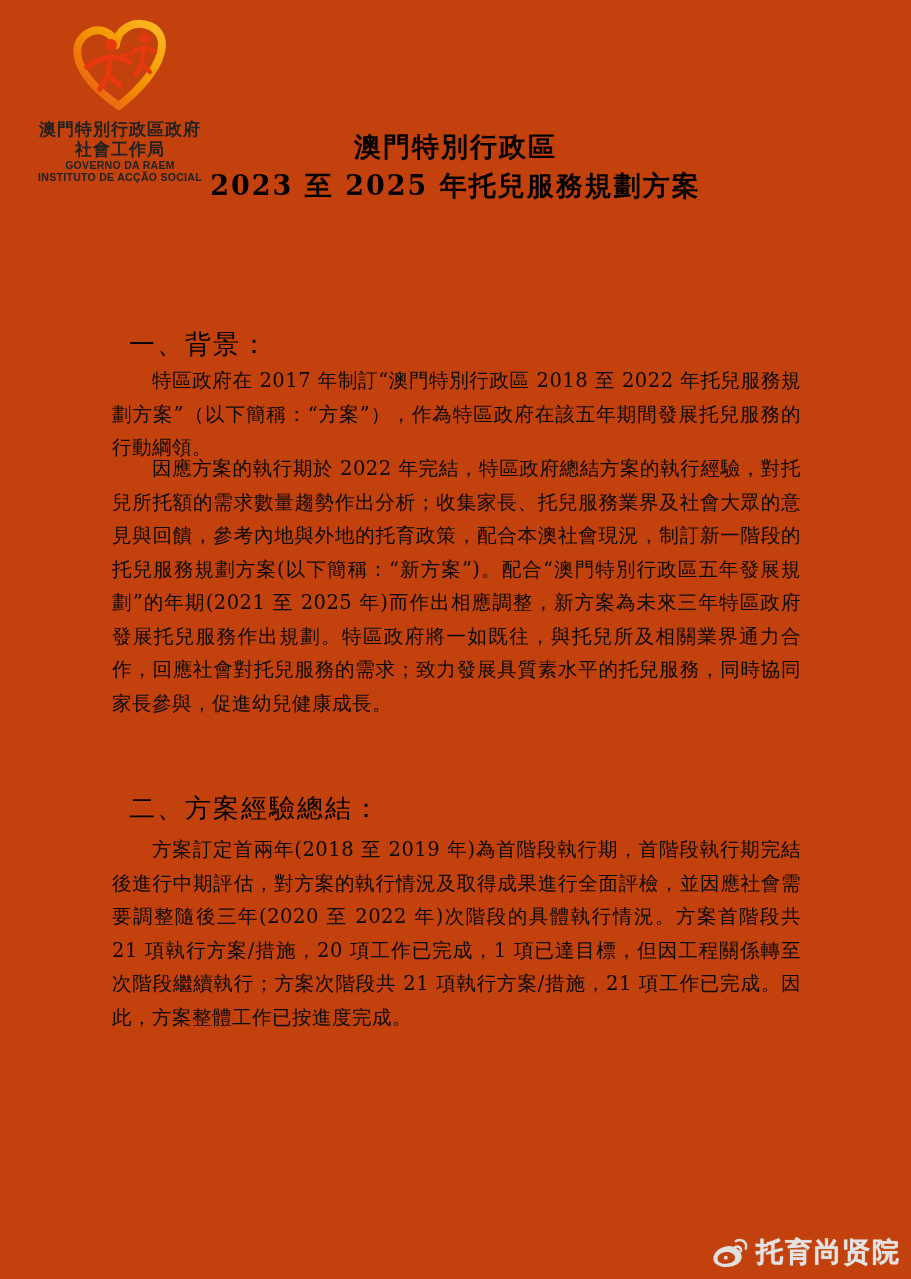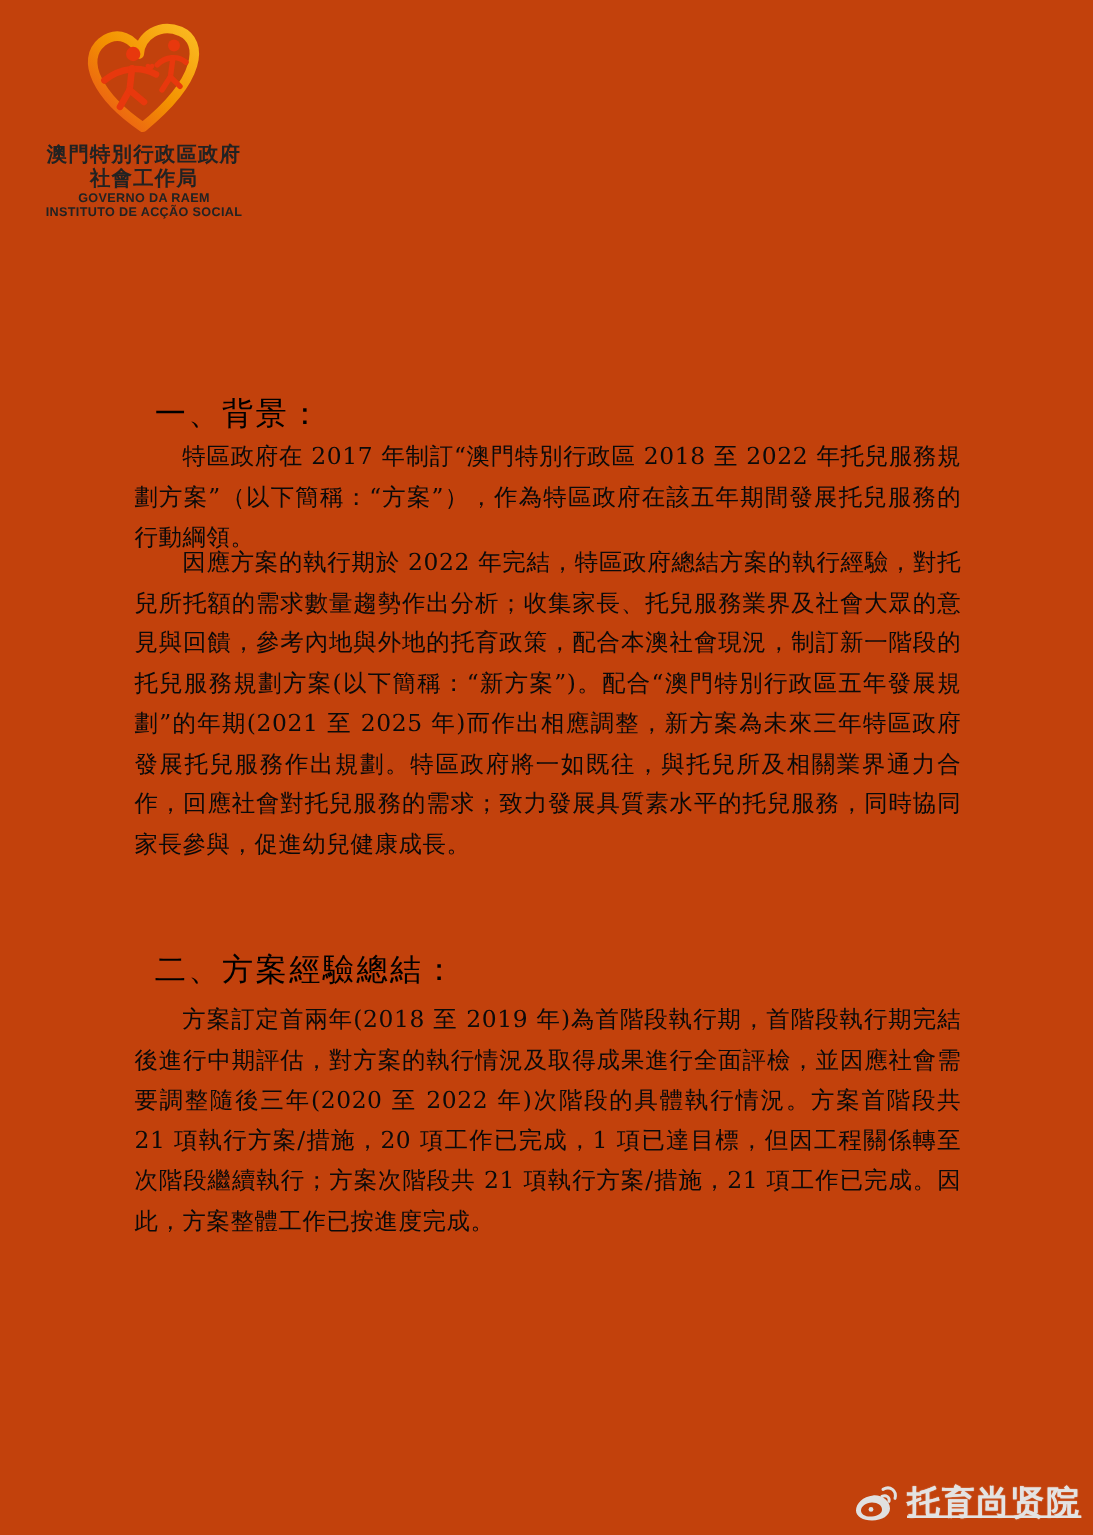--- a/index.html
+++ b/index.html
@@ -50,21 +50,20 @@
   .sub-heading{
     position:absolute;left:112px;width:690px;
     font-weight:bold;font-size:20.5px;letter-spacing:1.5px;color:#000;
   }
   .sub-heading .sub-title{margin-left:36px;}
   
   .watermark{
     position:absolute;right:10px;top:1234px;
     display:flex;align-items:center;gap:6px;
     color:#e3e3e3;
-    text-decoration:underline;
   }
   .watermark-text{
     font-family:"DejaVu Sans","Liberation Sans",sans-serif;
     font-size:27px;letter-spacing:2px;font-weight:bold;
     text-shadow:0 0 1px #f2f2f2;
   }
 </style>
 </head>
 <body>
 
@@ -101,20 +100,24 @@
 
       <path d="M66 42 c-1.5 -2 -4.5 -0.5 -3.5 1.8 c0.7 1.6 3.5 3 3.5 3
                s2.8 -1.4 3.5 -3 c1 -2.3 -2 -3.8 -3.5 -1.8 z" fill="#e8380d"></path>
     </svg>
     <div class="logo-zh">澳門特別行政區政府</div>
     <div class="logo-zh">社會工作局</div>
     <div class="logo-pt">GOVERNO DA RAEM</div>
     <div class="logo-pt">INSTITUTO DE ACÇÃO SOCIAL</div>
   </div>
 
+  <div class="doc-title">
+    <div>澳門特別行政區</div>
+    <div>2023 至 2025 年托兒服務規劃方案</div>
+  </div>
 
 
   <div class="sec-heading" style="top:327px">一、背景：</div>
   <div class="para" style="top:364px">特區政府在 2017 年制訂“澳門特別行政區 2018 至 2022 年托兒服務規劃方案”（以下簡稱：“方案”），作為特區政府在該五年期間發展托兒服務的行動綱領。</div>
   <div class="para" style="top:452px">因應方案的執行期於 2022 年完結，特區政府總結方案的執行經驗，對托兒所托額的需求數量趨勢作出分析；收集家長、托兒服務業界及社會大眾的意見與回饋，參考內地與外地的托育政策，配合本澳社會現況，制訂新一階段的托兒服務規劃方案(以下簡稱：“新方案”)。配合“澳門特別行政區五年發展規劃”的年期(2021 至 2025 年)而作出相應調整，新方案為未來三年特區政府發展托兒服務作出規劃。特區政府將一如既往，與托兒所及相關業界通力合作，回應社會對托兒服務的需求；致力發展具質素水平的托兒服務，同時協同家長參與，促進幼兒健康成長。</div>
 
   <div class="sec-heading" style="top:791px">二、方案經驗總結：</div>
   <div class="para" style="top:833px">方案訂定首兩年(2018 至 2019 年)為首階段執行期，首階段執行期完結後進行中期評估，對方案的執行情況及取得成果進行全面評檢，並因應社會需要調整隨後三年(2020 至 2022 年)次階段的具體執行情況。方案首階段共 21 項執行方案/措施，20 項工作已完成，1 項已達目標，但因工程關係轉至次階段繼續執行；方案次階段共 21 項執行方案/措施，21 項工作已完成。因此，方案整體工作已按進度完成。</div>
 
 

